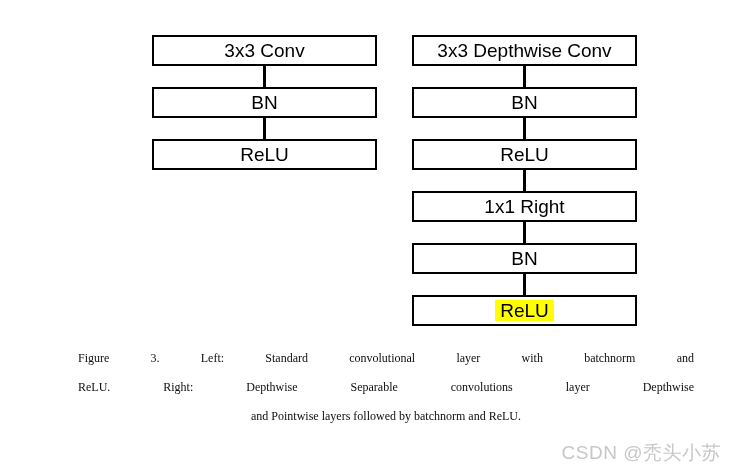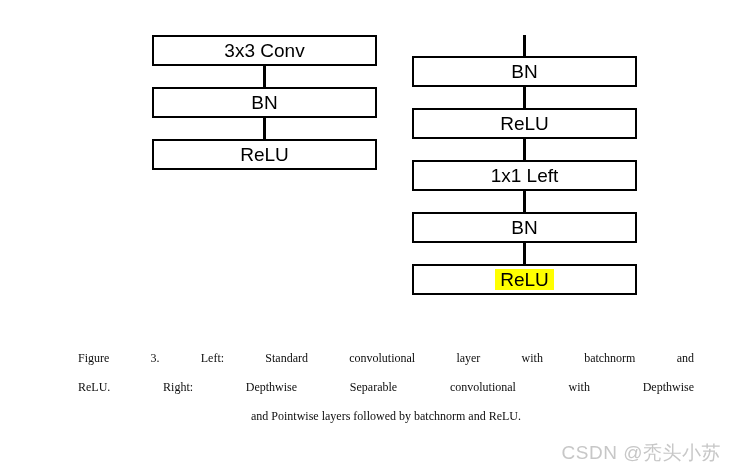--- a/index.html
+++ b/index.html
@@ -85,43 +85,46 @@
     <div class="dbox">
       <span>BN</span>
     </div>
     <div class="connector"></div>
     <div class="dbox">
       <span>ReLU</span>
     </div>
   </div>
 
   <div class="column col-right">
+    <div class="dbox">
+      <span>3x3 Depthwise Conv</span>
+    </div>
     <div class="connector"></div>
     <div class="dbox">
       <span>BN</span>
     </div>
     <div class="connector"></div>
     <div class="dbox">
       <span>ReLU</span>
     </div>
     <div class="connector"></div>
     <div class="dbox">
-      <span>1x1 Left</span>
+      <span>1x1 Right</span>
     </div>
     <div class="connector"></div>
     <div class="dbox">
       <span>BN</span>
     </div>
     <div class="connector"></div>
     <div class="dbox">
       <span class="hl">ReLU</span>
     </div>
   </div>
 
   <div class="caption">
     <div class="line-just">Figure 3. Left: Standard convolutional layer with batchnorm and</div>
-    <div class="line-just">ReLU. Right: Depthwise Separable convolutional with Depthwise</div>
+    <div class="line-just">ReLU. Right: Depthwise Separable convolutions layer Depthwise</div>
     <div class="line-last">and Pointwise layers followed by batchnorm and ReLU.</div>
   </div>
 
   <div class="watermark">CSDN @秃头小苏</div>
 
 </div>
 
 </body></html>

